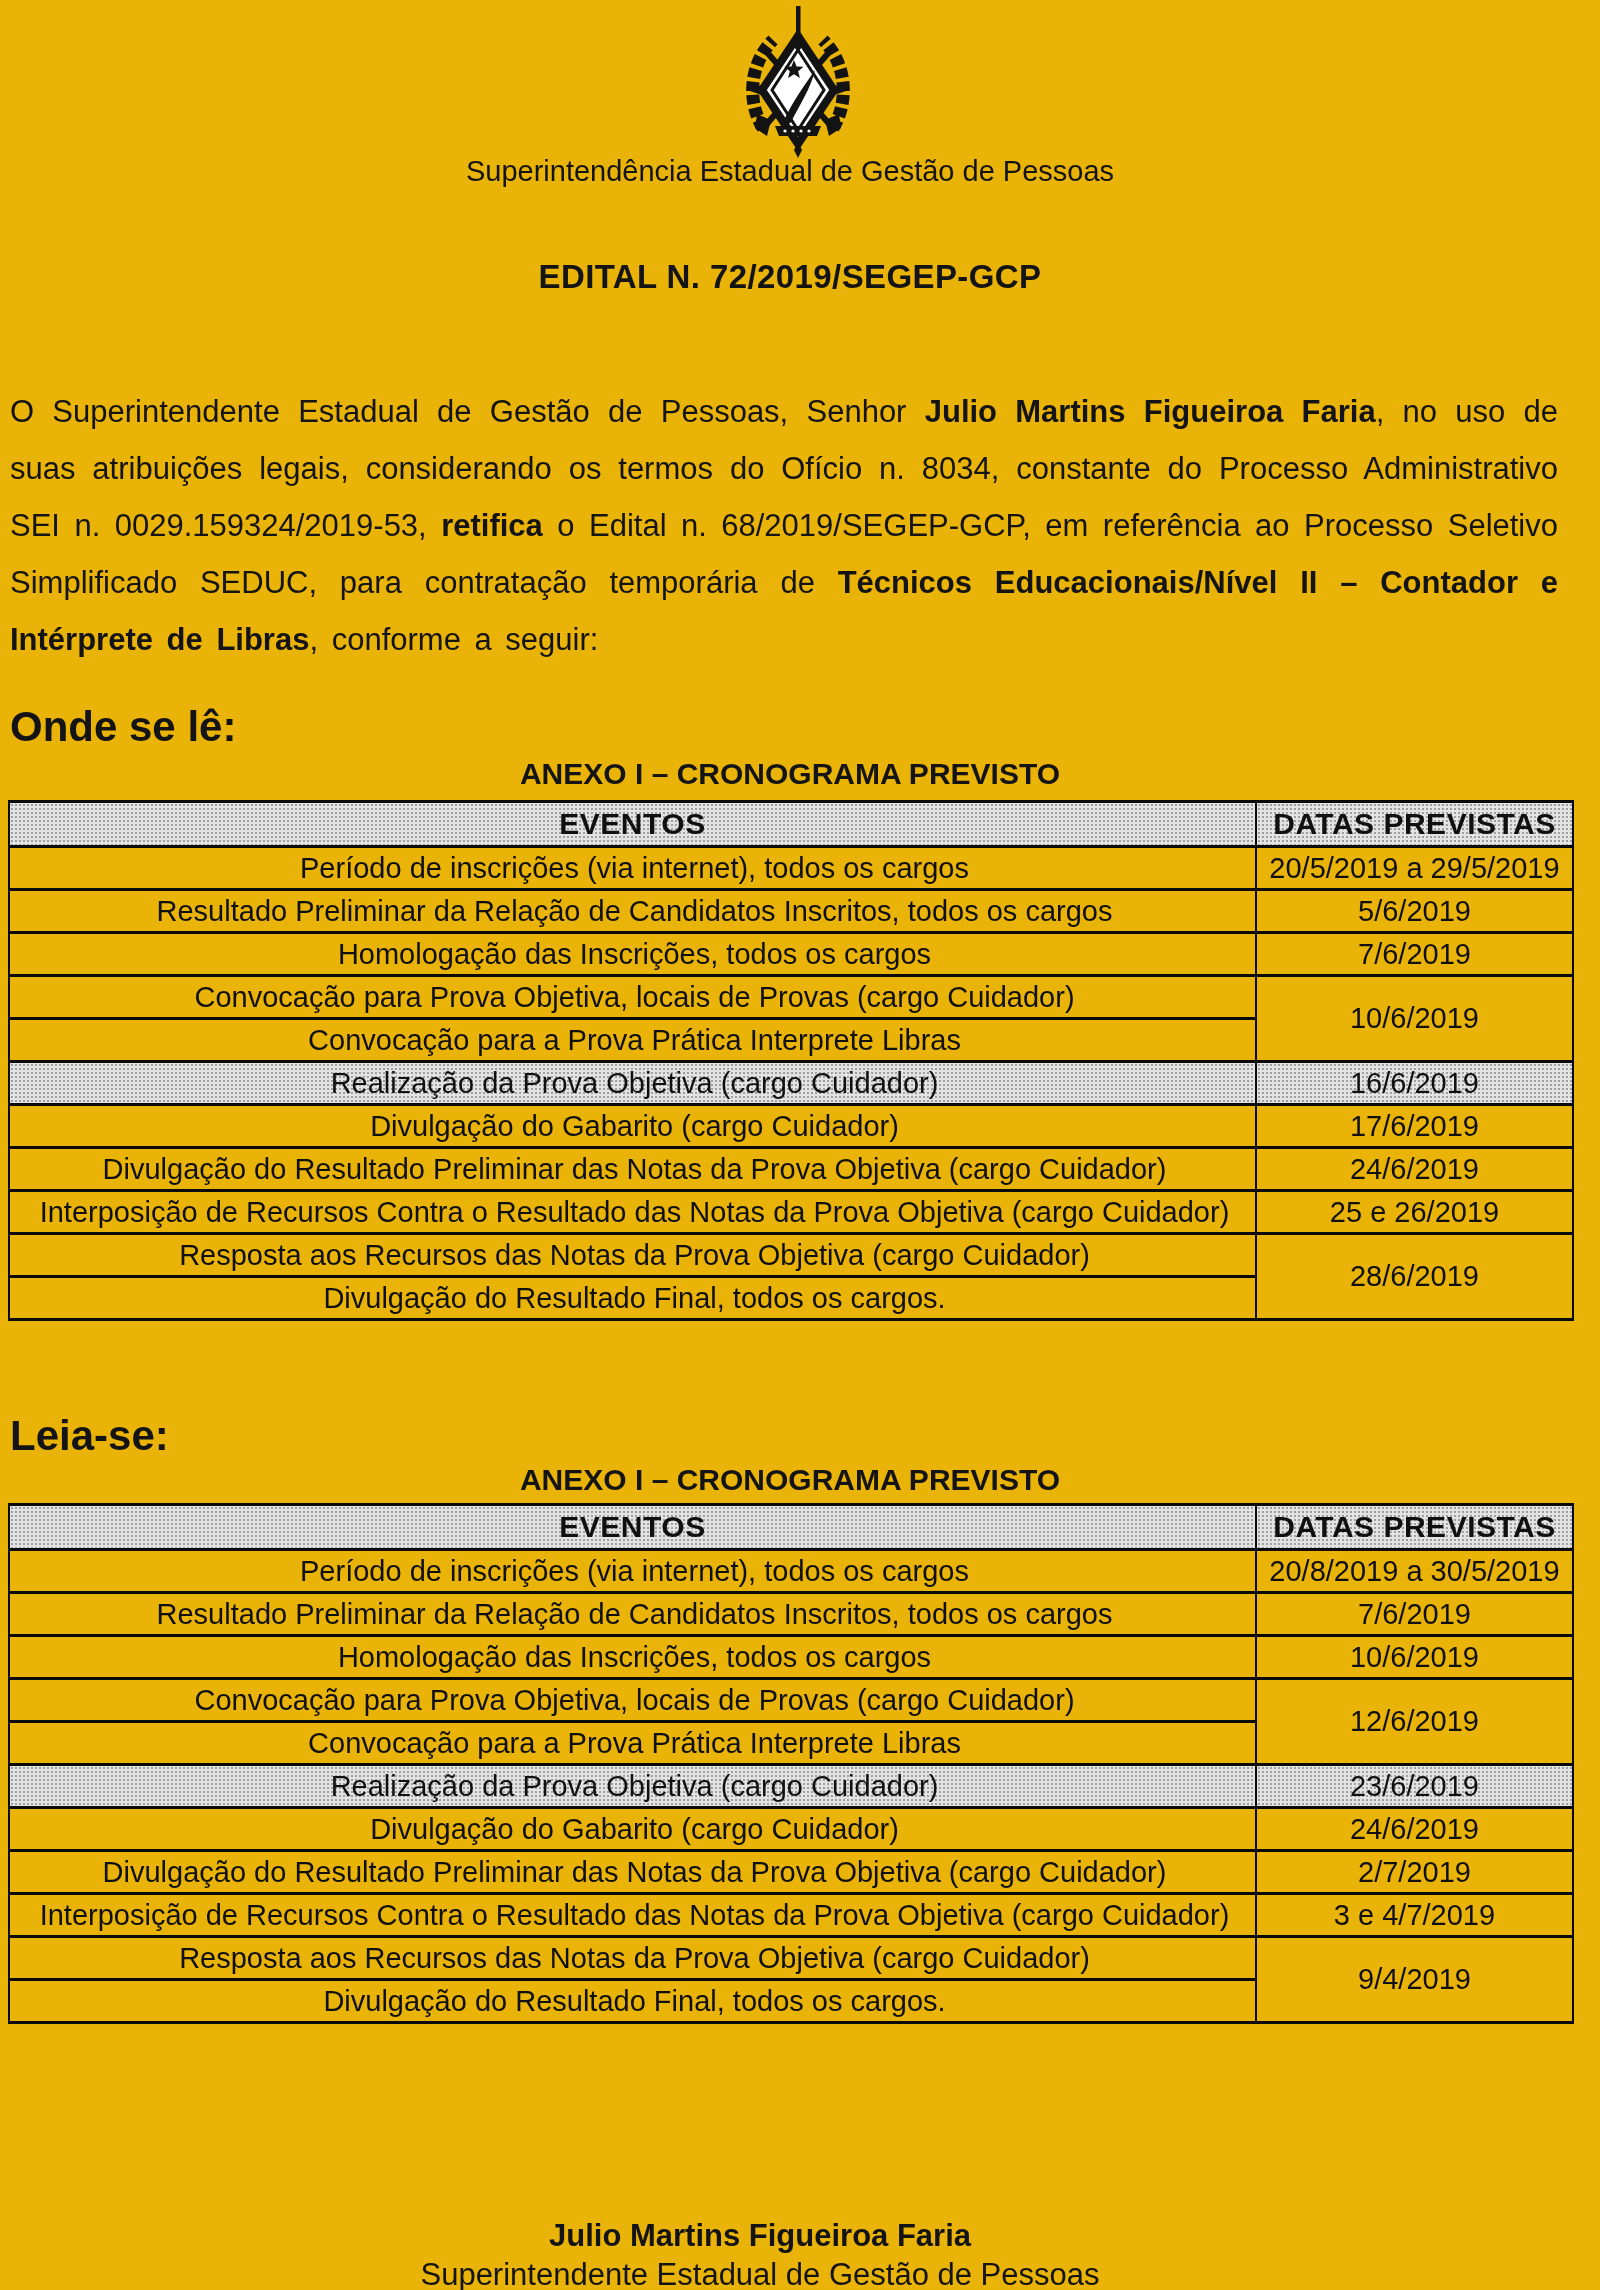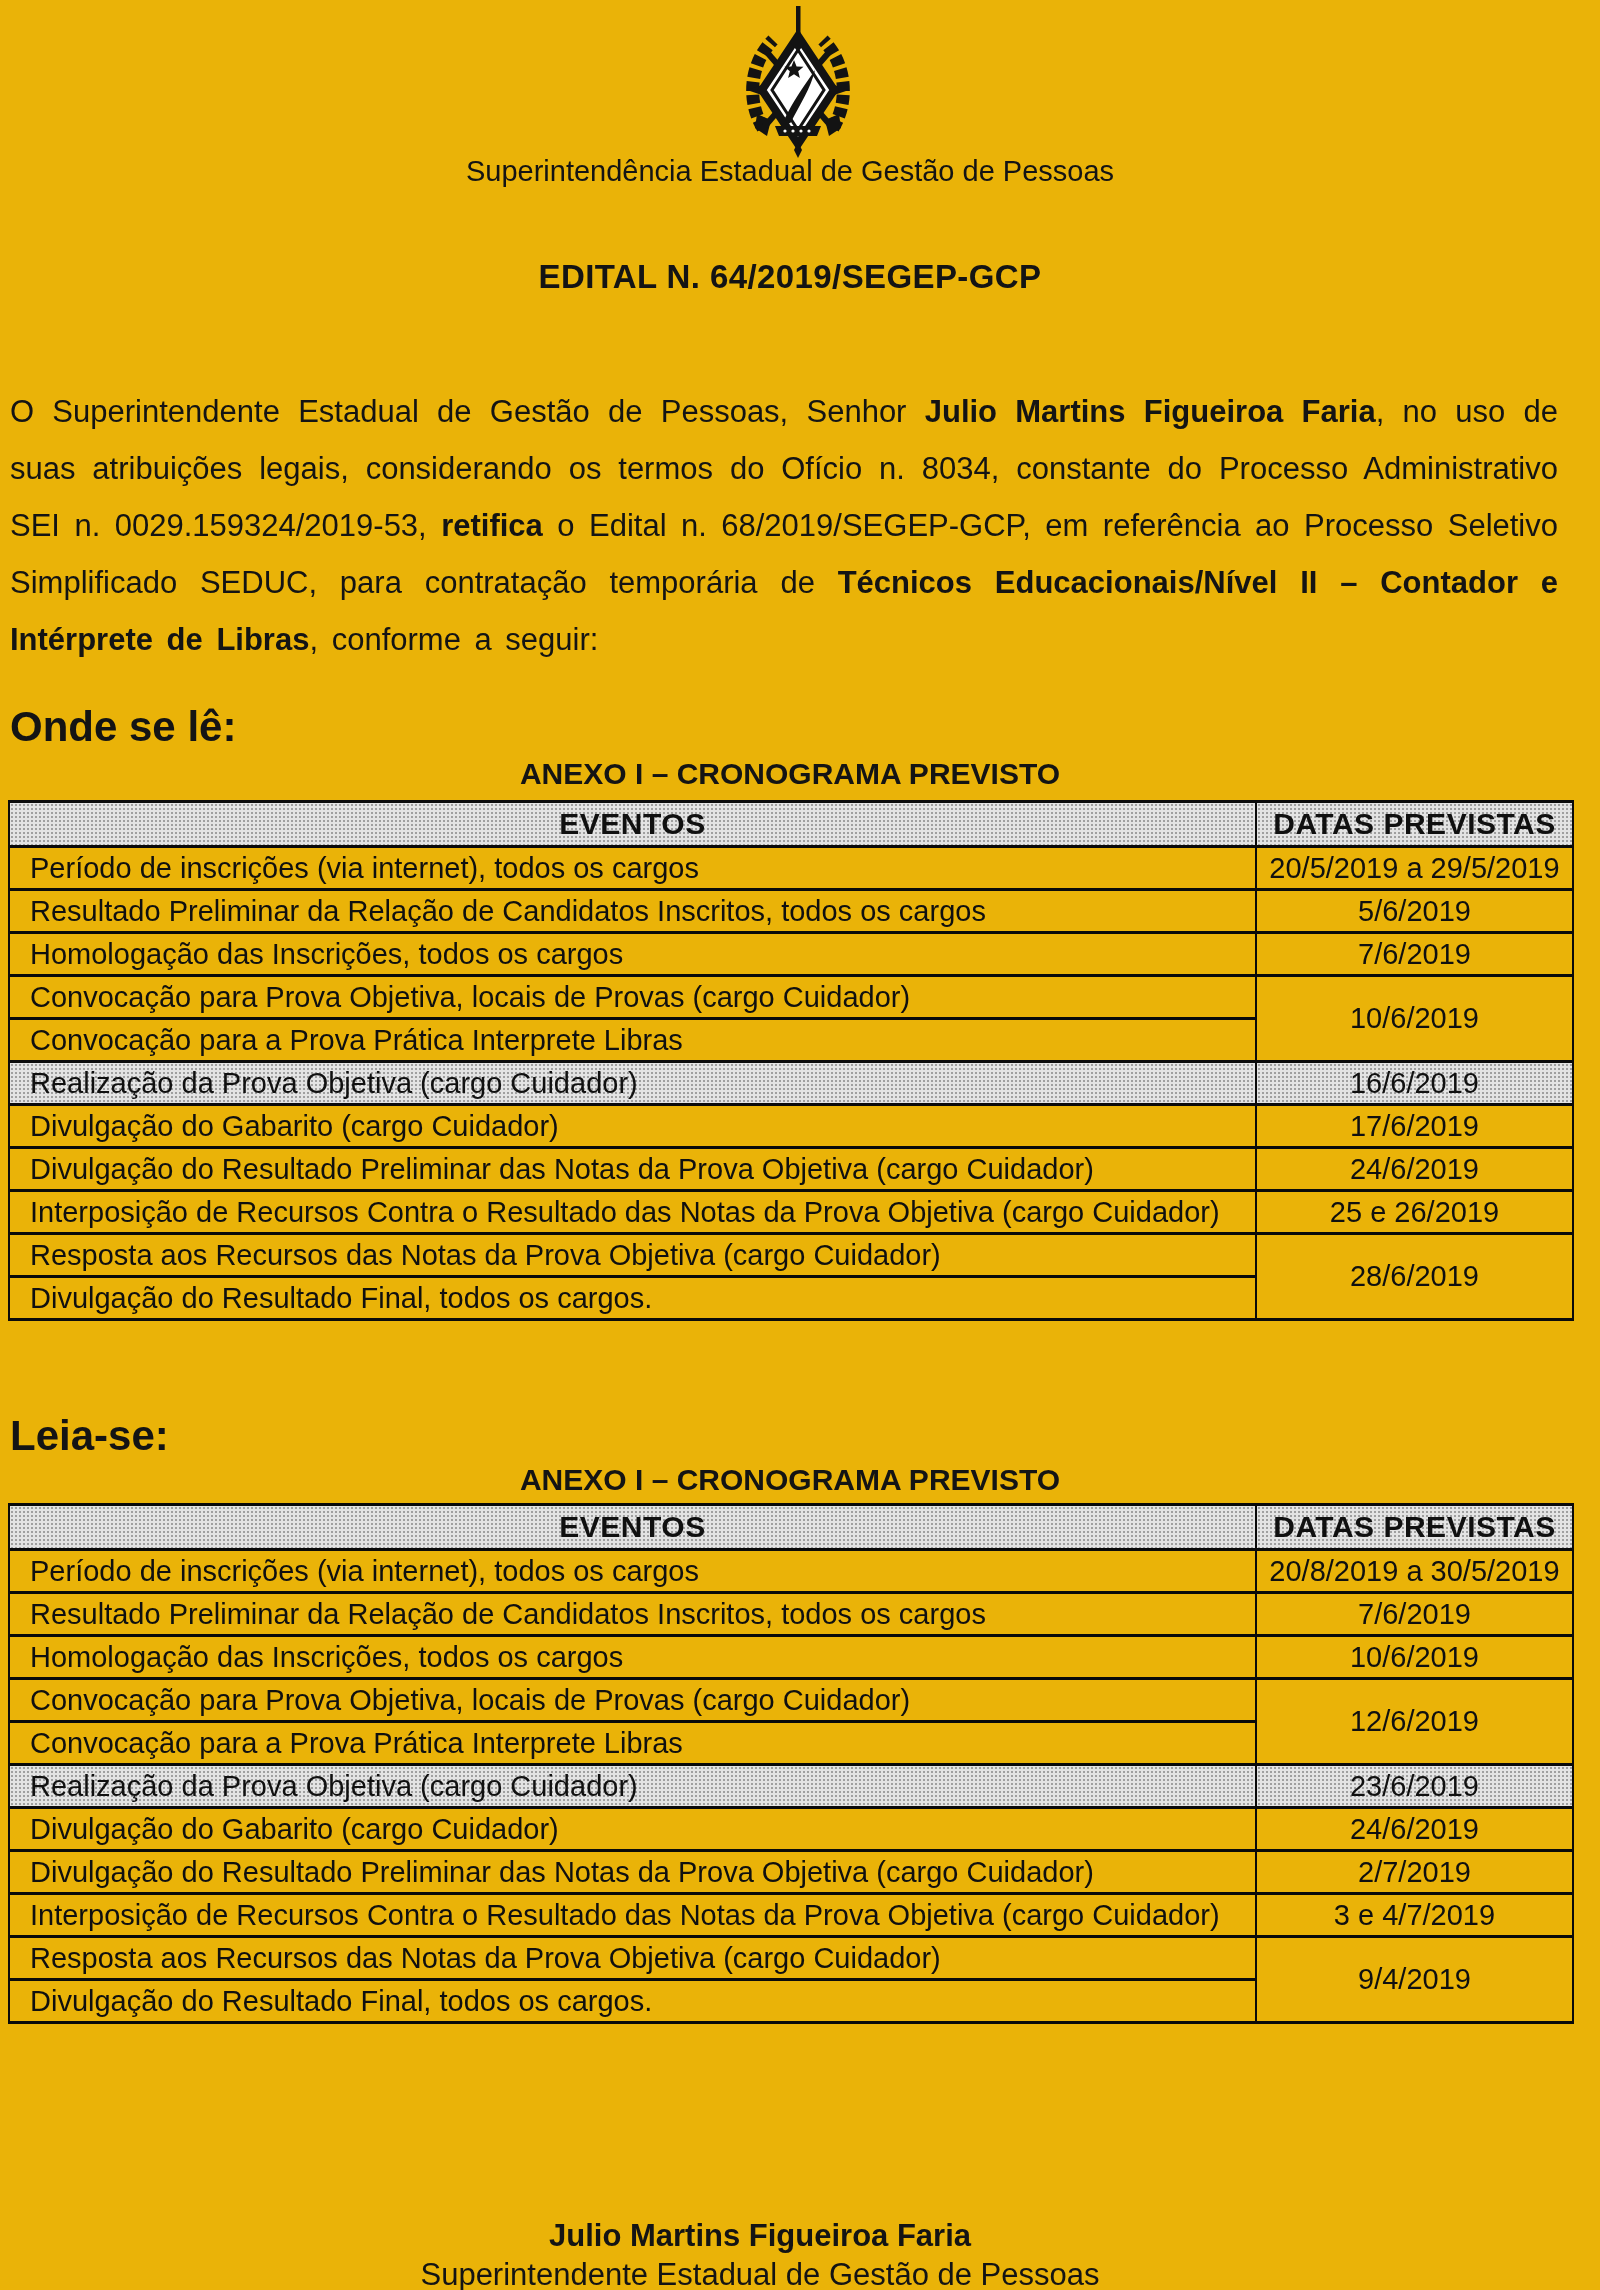--- a/index.html
+++ b/index.html
@@ -37,21 +37,21 @@
   #table1{top:800px;}
   #table2{top:1503px;}
   col.c-ev{width:1247px;}
   col.c-dt{width:317px;}
   .cron th,.cron td{
     border:2.5px solid #0a0a0a;
     border-top-width:3.5px;border-bottom-width:3.5px;
     padding:0;background-clip:padding-box;
   }
   .cron th{height:42px;font-size:30px;font-weight:bold;text-align:center;letter-spacing:.5px;margin-top:28px;}
-  .cron td.ev{height:40px;padding:0 10px 0 20px;text-align:left;vertical-align:middle;margin-top:36px;}
+  .cron td.ev{height:40px;padding:0 10px 0 14px;text-align:center;vertical-align:middle;margin-top:36px;}
   .cron td.dt{text-align:center;vertical-align:middle;}
   .shade{
     background-color:#e3e3e3;
     background-image:radial-gradient(#9f9f9f 1px, rgba(0,0,0,0) 1.2px);
     background-size:4px 4px;
   }
 
   .footer-date{position:absolute;top:2112px;left:0;width:1520px;text-align:center;font-size:31px;}
   .signer-block{position:absolute;top:2216px;left:0;width:1520px;text-align:center;
     font-size:31px;line-height:39px;}
@@ -94,21 +94,21 @@
       <rect class="ink" x="53" y="0" width="4.5" height="34"></rect>
       <path class="ink" d="M55 26 l8 10 -8 10 -8 -10 z"></path>
       <path class="ink" d="M55 136 l4 8 -4 8 -4 -8 z"></path>
     </svg>
   </div>
 
   <div class="org-block">
     <div>Superintendência Estadual de Gestão de Pessoas</div>
   </div>
 
-  <div class="doc-title">EDITAL N. 64/2019/SEGEP-GCP</div>
+  <div class="doc-title">EDITAL N. 72/2019/SEGEP-GCP</div>
 
   <p class="para"><span>O Superintendente Estadual de Gestão de Pessoas, Senhor </span><span class="b">Julio Martins Figueiroa Faria</span><span>, no uso de suas atribuições legais, considerando os termos do Ofício n. 8034, constante do Processo Administrativo SEI n. 0029.159324/2019-53, </span><span class="b">retifica</span><span> o Edital n. 68/2019/SEGEP-GCP, em referência ao Processo Seletivo Simplificado SEDUC, para contratação temporária de </span><span class="b">Técnicos Educacionais/Nível II – Contador e Intérprete de Libras</span><span>, conforme a seguir:</span></p>
 
   <div class="section-label" id="label-onde">Onde se lê:</div>
   <div class="anexo-heading" id="anexo1">ANEXO I – CRONOGRAMA PREVISTO</div>
 
   <table class="cron" id="table1">
     <colgroup>
         <col class="c-ev">
         <col class="c-dt">

